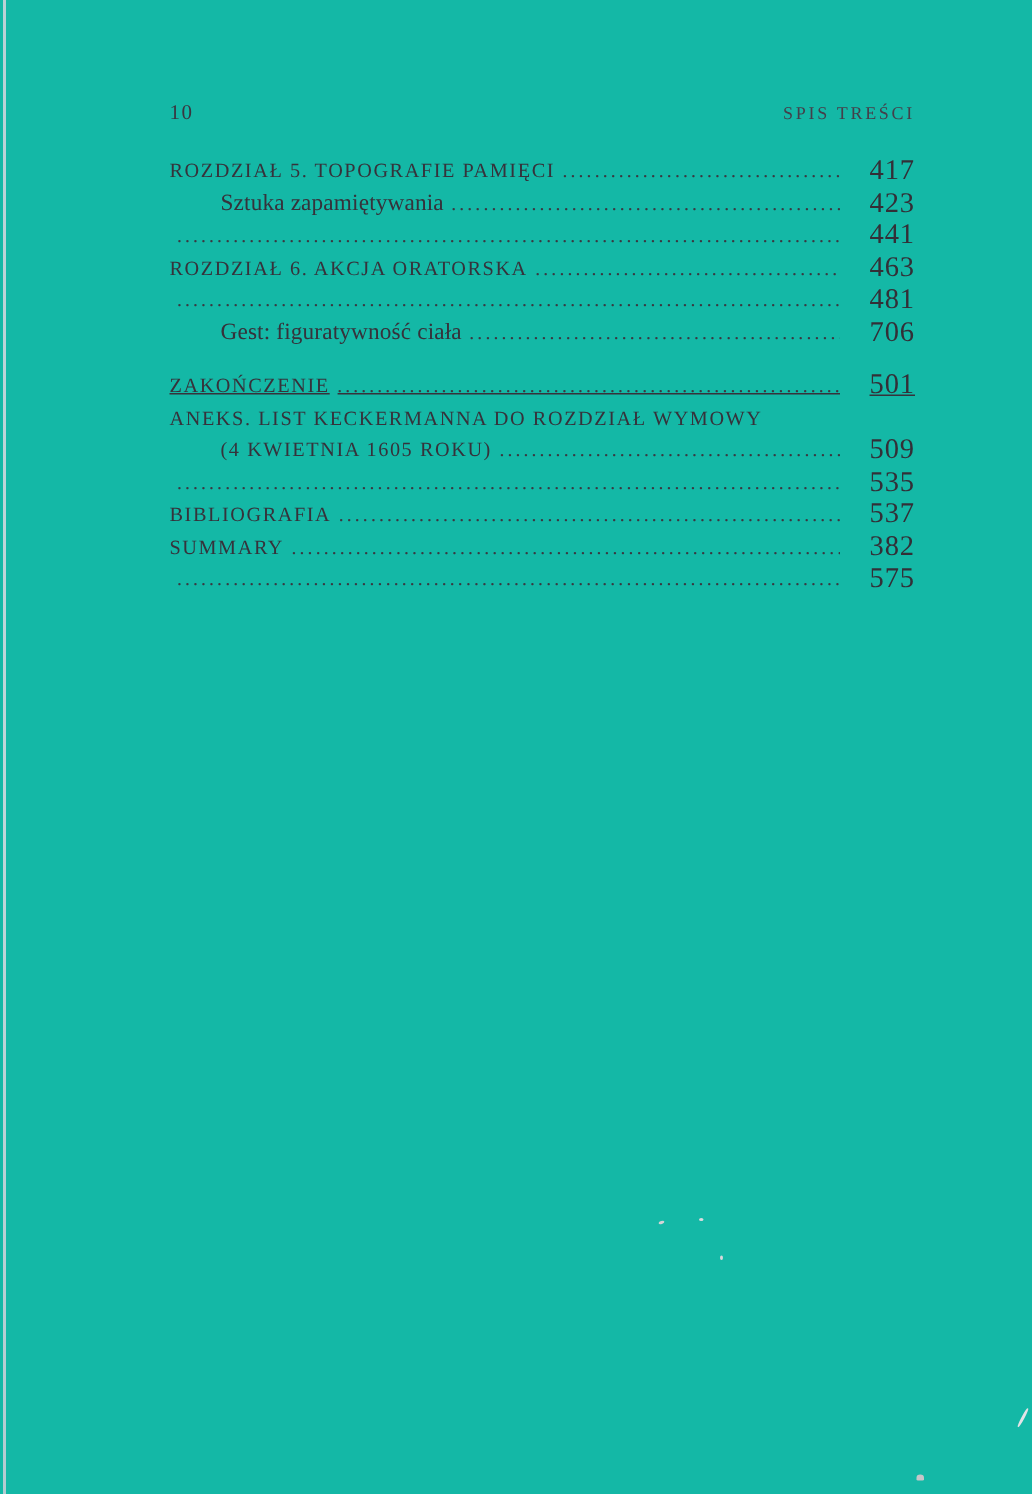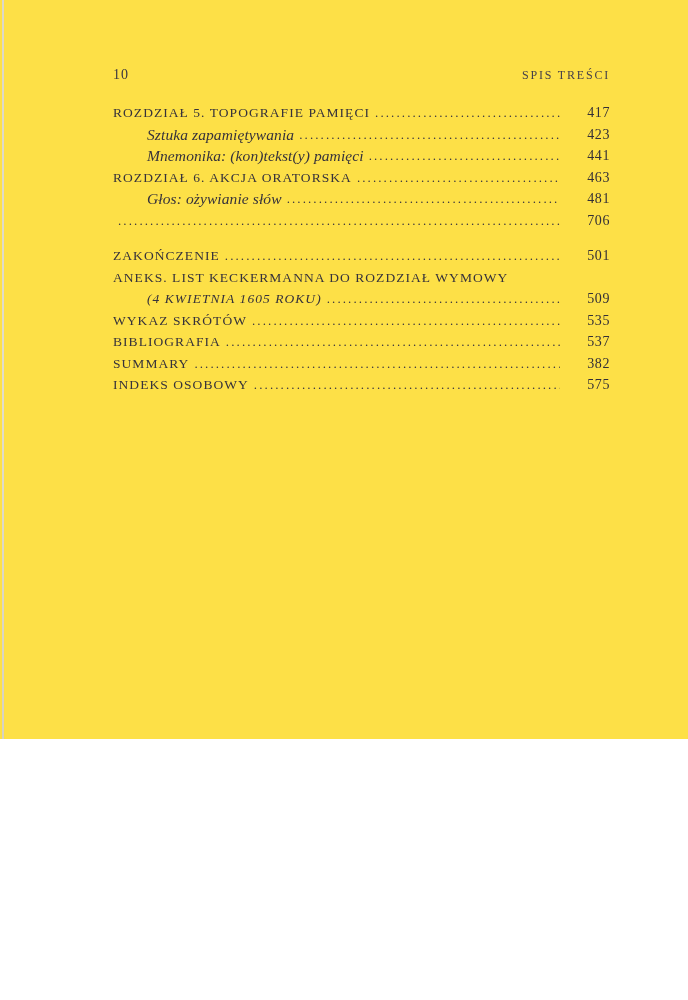--- a/index.html
+++ b/index.html
@@ -1,20 +1,20 @@
 <!DOCTYPE html>
 <html><head>
 <meta charset="utf-8">
 <style>
   html, body { margin: 0; padding: 0; background: #ffffff; }
   .page {
     position: relative;
     width: 688px;
-    height: 739px;
-    background: #fde047;
+    height: 996px;
+    background: #14b8a6;
     font-family: "Liberation Serif", serif;
     color: #36323b;
     overflow: hidden;
   }
   .edge-line {
     position: absolute;
     left: 2px; top: 0;
     width: 1.5px; height: 100%;
     background: linear-gradient(to bottom, #d6d6de 0%, #dcdce2 55%, #cfcfd8 100%);
     opacity: 0.85;
@@ -52,36 +52,36 @@
   .toc-row.chapter .label {
     font-size: 13.5px;
     letter-spacing: 1.05px;
     white-space: nowrap;
   }
   .toc-row.sub .label {
     font-size: 15.5px;
     letter-spacing: 0.1px;
     white-space: nowrap;
   }
-  .toc-row.indent-1 .label { padding-left: 34px; font-style: italic; }
-  .toc-row.gap-before { margin-top: 14px; }
+  .toc-row.indent-1 .label { padding-left: 34px; }
+  .toc-row.gap-before { margin-top: 14px; text-decoration: underline; }
   .dots {
     flex: 1;
     overflow: hidden;
     white-space: nowrap;
     font-size: 13px;
     letter-spacing: 2.1px;
     margin-left: 5px;
     color: #3b3740;
   }
   .pagenum {
     width: 50px;
     flex: 0 0 50px;
     text-align: right;
-    font-size: 14px;
+    font-size: 19px;
     letter-spacing: 0.6px;
     color: #332f37;
   }
   .speck {
     position: absolute;
     border-radius: 50%;
   }
   .speck-a { left: 439px; top: 814px; width: 4px; height: 2px; background: #d3d3d6; transform: rotate(-20deg); }
   .speck-b { left: 466px; top: 812px; width: 3px; height: 2px; background: #dcdcdf; }
   .speck-c { left: 480px; top: 837px; width: 2px; height: 3px; background: #d8d8db; }
@@ -105,70 +105,67 @@
     <span class="label">ROZDZIAŁ 5. TOPOGRAFIE PAMIĘCI</span>
     <span class="dots">........................................................................................................................................................................................................</span>
     <span class="pagenum">417</span>
   </div>
         <div class="toc-row sub indent-1">
     <span class="label">Sztuka zapamiętywania</span>
     <span class="dots">........................................................................................................................................................................................................</span>
     <span class="pagenum">423</span>
   </div>
         <div class="toc-row sub indent-1">
-    <span class="label">Mnemonika: (kon)tekst(y) pamięci</span>
     <span class="dots">........................................................................................................................................................................................................</span>
     <span class="pagenum">441</span>
   </div>
         <div class="toc-row chapter">
     <span class="label">ROZDZIAŁ 6. AKCJA ORATORSKA</span>
     <span class="dots">........................................................................................................................................................................................................</span>
     <span class="pagenum">463</span>
   </div>
         <div class="toc-row sub indent-1">
-    <span class="label">Głos: ożywianie słów</span>
     <span class="dots">........................................................................................................................................................................................................</span>
     <span class="pagenum">481</span>
   </div>
         <div class="toc-row sub indent-1">
+    <span class="label">Gest: figuratywność ciała</span>
     <span class="dots">........................................................................................................................................................................................................</span>
     <span class="pagenum">706</span>
   </div>
         <div class="toc-row chapter gap-before">
     <span class="label">ZAKOŃCZENIE</span>
     <span class="dots">........................................................................................................................................................................................................</span>
     <span class="pagenum">501</span>
   </div>
         <div class="toc-row chapter">
     <span class="label">ANEKS. LIST KECKERMANNA DO ROZDZIAŁ WYMOWY</span>
     <span class="dots" style="visibility: hidden;"></span>
     <span class="pagenum"></span>
   </div>
         <div class="toc-row chapter indent-1">
     <span class="label">(4 KWIETNIA 1605 ROKU)</span>
     <span class="dots">........................................................................................................................................................................................................</span>
     <span class="pagenum">509</span>
   </div>
         <div class="toc-row chapter">
-    <span class="label">WYKAZ SKRÓTÓW</span>
     <span class="dots">........................................................................................................................................................................................................</span>
     <span class="pagenum">535</span>
   </div>
         <div class="toc-row chapter">
     <span class="label">BIBLIOGRAFIA</span>
     <span class="dots">........................................................................................................................................................................................................</span>
     <span class="pagenum">537</span>
   </div>
         <div class="toc-row chapter">
     <span class="label">SUMMARY</span>
     <span class="dots">........................................................................................................................................................................................................</span>
     <span class="pagenum">382</span>
   </div>
         <div class="toc-row chapter">
-    <span class="label">INDEKS OSOBOWY</span>
     <span class="dots">........................................................................................................................................................................................................</span>
     <span class="pagenum">575</span>
   </div>
       </div>
   </div>
 
   <div class="speck speck-a"></div>
   <div class="speck speck-b"></div>
   <div class="speck speck-c"></div>
   <div class="speck speck-d"></div>

